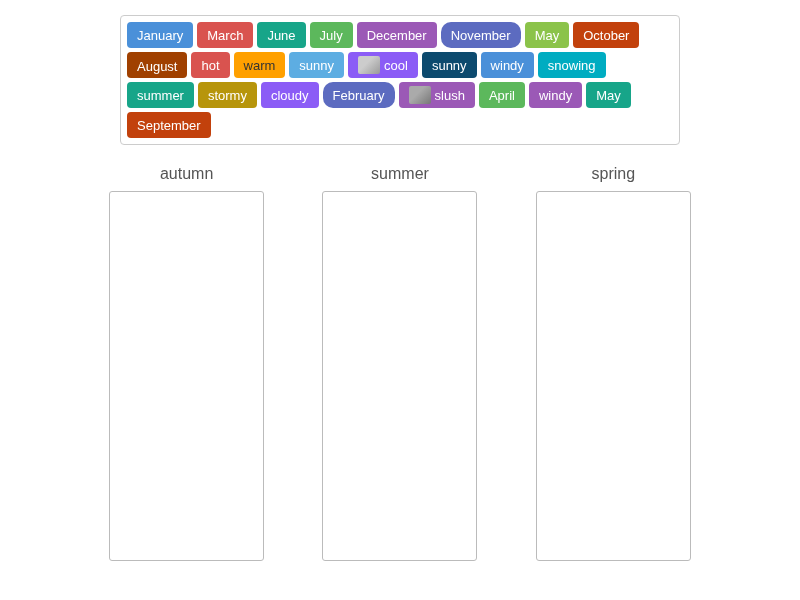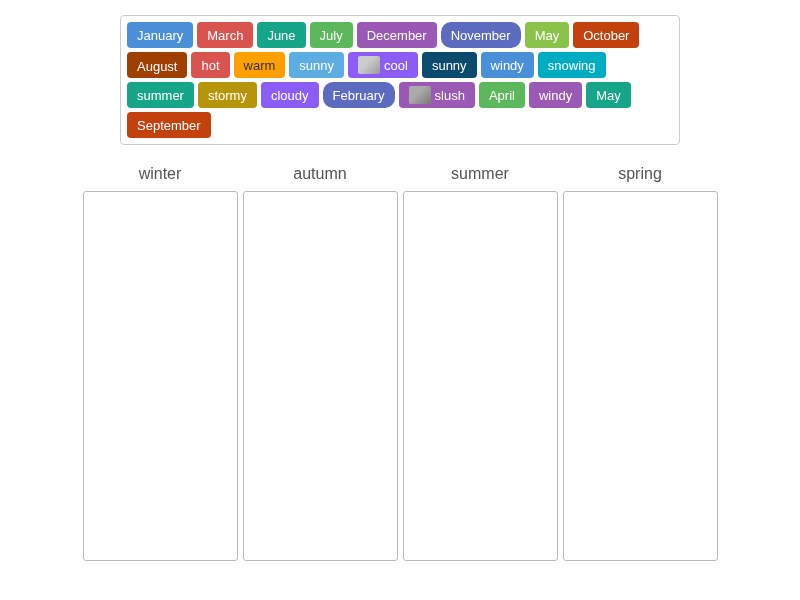--- a/index.html
+++ b/index.html
@@ -180,24 +180,20 @@
       </div>
       <div class="word-chip chip-teal">
         <span>May</span>
       </div>
       <div class="word-chip chip-orange">
         <span>September</span>
       </div>
     </div>
 
   <div class="sort-area">
-  <div class="sort-column">
-        <div class="sort-column-label">winter</div>
-        <div class="sort-drop-zone"></div>
-      </div>
       <div class="sort-column">
         <div class="sort-column-label">autumn</div>
         <div class="sort-drop-zone"></div>
       </div>
       <div class="sort-column">
         <div class="sort-column-label">summer</div>
         <div class="sort-drop-zone"></div>
       </div>
       <div class="sort-column">
         <div class="sort-column-label">spring</div>

